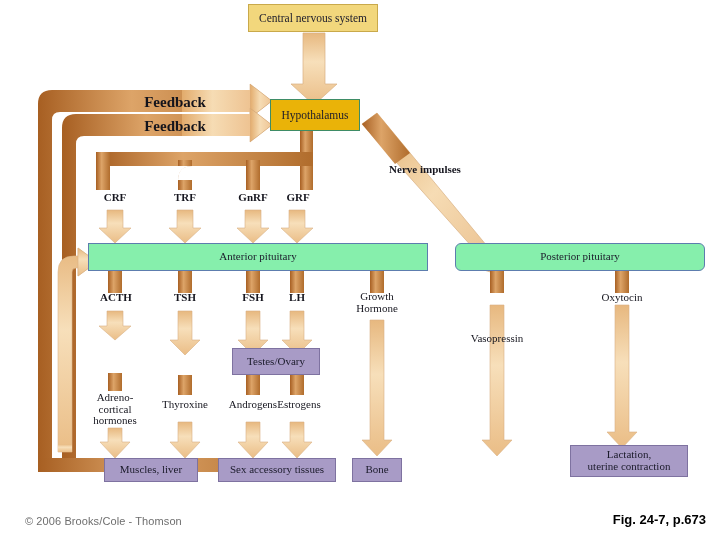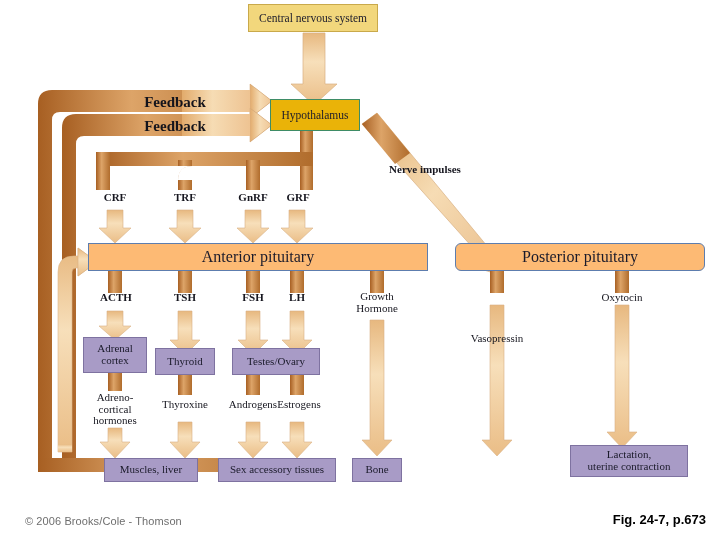--- a/index.html
+++ b/index.html
@@ -9,21 +9,21 @@
   #svgroot{position:absolute;left:0;top:0;width:720px;height:540px;}
 
   .boxlabel{
     position:absolute;display:flex;align-items:center;justify-content:center;
     text-align:center;line-height:1.05;color:#1b1b2b;
     font-family:"Liberation Serif","DejaVu Serif",serif;
     box-sizing:border-box;padding:1px 8px;
   }
   .b-cns{background:#f2d77c;border:1px solid #c9a94b;font-size:11.5px;}
   .b-hypo{background:#eab308;border:1px solid #3e8c66;font-size:11.5px;}
-  .b-pit{background:#fdba74;border:1px solid #5d7dae;font-size:16px;}
+  .b-pit{background:#86efac;border:1px solid #5d7dae;font-size:11px;}
   .b-purple{background:#a89bc6;border:1px solid #7e72a0;font-size:11px;}
 
   .freetext{
     position:absolute;text-align:center;color:#16161f;
     font-family:"Liberation Serif","DejaVu Serif",serif;
     font-weight:bold;font-size:11px;line-height:1.06;
     white-space:pre-line;
   }
   .ftnorm{font-weight:normal;}
   .fb-text{
@@ -193,24 +193,21 @@
   </svg>
 
   <div class="boxlabel b-cns" style="left:248px;top:4px;width:130px;height:28px;">Central nervous system</div>
 
   <div class="boxlabel b-hypo" style="left:270px;top:99px;width:90px;height:32px;">Hypothalamus</div>
 
   <div class="boxlabel b-pit" style="left:88px;top:243px;width:340px;height:28px;">Anterior pituitary</div>
 
   <div class="boxlabel b-pit" style="left:455px;top:243px;width:250px;height:28px;border-radius:6px;">Posterior pituitary</div>
 
-  <div class="boxlabel b-purple" style="left:83px;top:337px;width:64px;height:36px;white-space:pre-line;">Adrenal
-cortex</div>
-
-  <div class="boxlabel b-purple" style="left:155px;top:348px;width:60px;height:27px;">Thyroid</div>
+
 
   <div class="boxlabel b-purple" style="left:232px;top:348px;width:88px;height:27px;">Testes/Ovary</div>
 
   <div class="boxlabel b-purple" style="left:104px;top:458px;width:94px;height:24px;">Muscles, liver</div>
 
   <div class="boxlabel b-purple" style="left:218px;top:458px;width:118px;height:24px;">Sex accessory tissues</div>
 
   <div class="boxlabel b-purple" style="left:352px;top:458px;width:50px;height:24px;">Bone</div>
 
 

